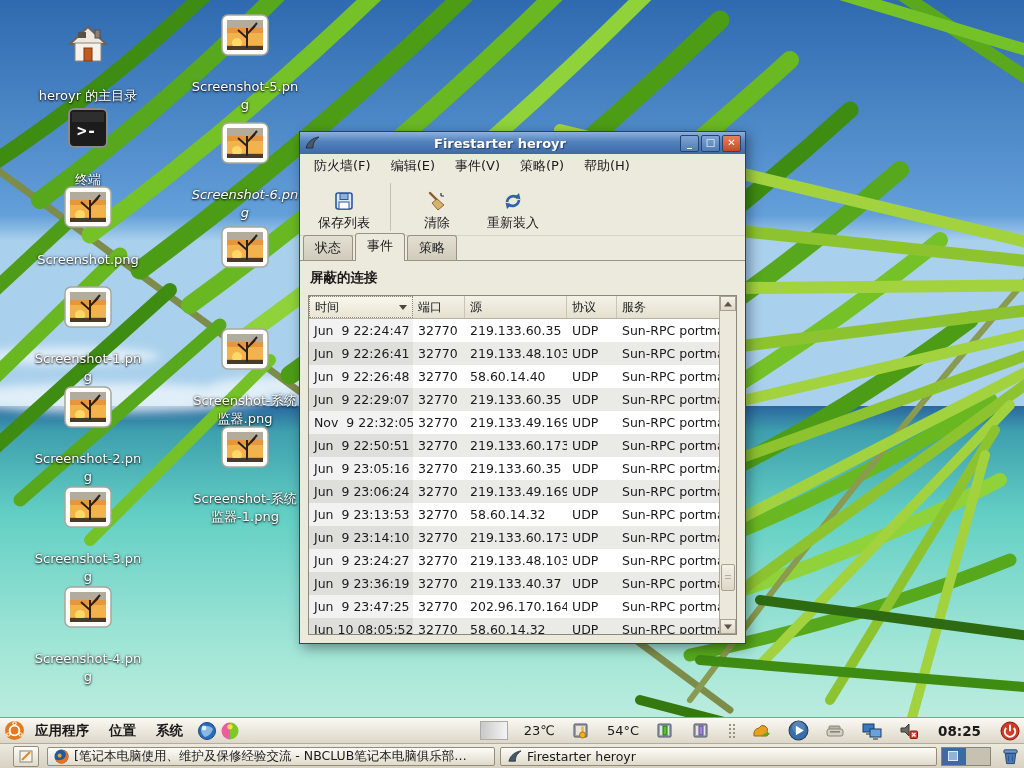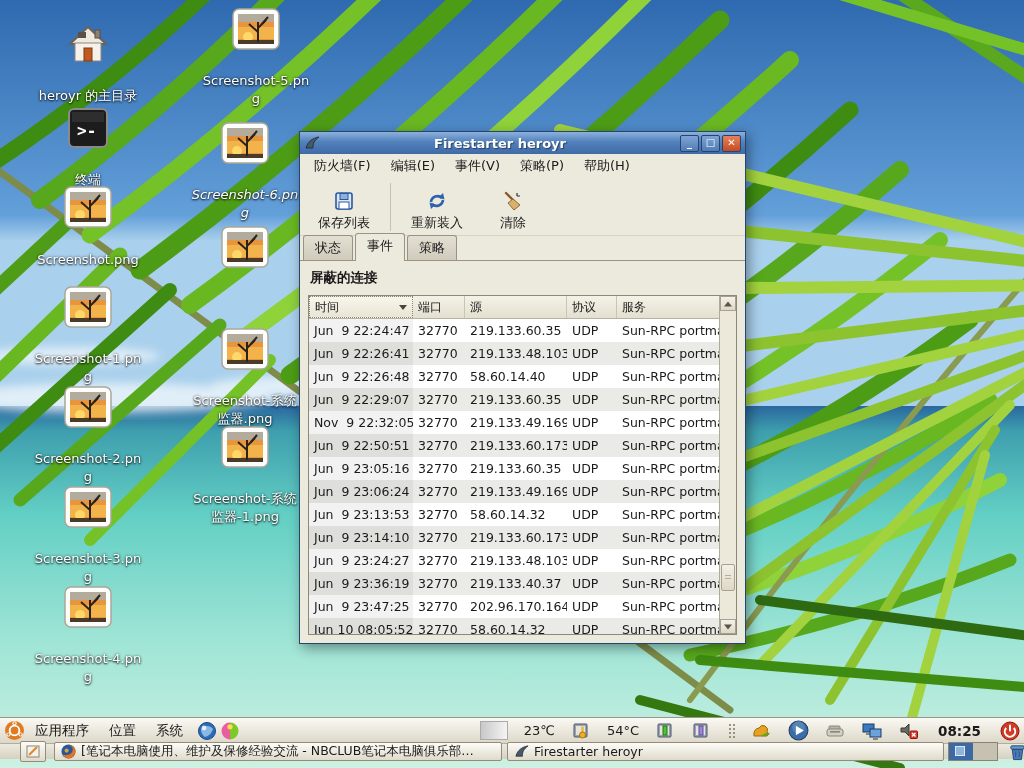--- a/index.html
+++ b/index.html
@@ -58,21 +58,21 @@
   .panel{position:absolute;left:0;top:717px;width:1024px;height:26px;background:linear-gradient(#fbf9f3,#dcd7c8);border-top:1px solid #9c968a;display:flex;align-items:center;padding:0 4px;box-sizing:border-box;}
   .panel-menu{font-size:13.5px;padding:0 10px;white-space:nowrap;}
   .launchers{display:flex;align-items:center;gap:3px;margin-left:4px;}
   .tray{margin-left:auto;display:flex;align-items:center;gap:16px;}
   .tray-text{font-size:13px;white-space:nowrap;}
   .clock{font-size:13.5px;font-weight:bold;margin:0 3px;white-space:nowrap;}
   .gray-applet{width:26px;height:17px;background:linear-gradient(90deg,#c8c8c8,#f4f4f4);border:1px solid #aaa;}
   .drag-handle{width:8px;height:18px;background:radial-gradient(#9a9384 1px,transparent 1.3px) 1px 1px/4px 4px;}
 
   
-  .taskbar{position:absolute;left:0;top:743px;width:1024px;height:16px;background:linear-gradient(#eceadf,#d6d1c1);border-top:1px solid #b3ad9e;display:flex;align-items:center;padding:0 20px;box-sizing:border-box;gap:4px;}
+  .taskbar{position:absolute;left:0;top:743px;width:1024px;height:25px;background:linear-gradient(#eceadf,#d6d1c1);border-top:1px solid #b3ad9e;display:flex;align-items:center;padding:0 13px;box-sizing:border-box;gap:4px;}
   .show-desktop{width:24px;height:19px;flex:none;border:1px solid #948c78;border-radius:2px;background:linear-gradient(#fdfcf8,#dfdaca);display:flex;align-items:center;justify-content:center;}
   .task-btn{height:19px;border:1px solid #948c78;border-radius:2px;background:linear-gradient(#fdfcf8,#dfdaca);display:flex;align-items:center;gap:5px;padding:0 6px;font-size:12.5px;overflow:hidden;white-space:nowrap;box-sizing:border-box;flex:none;}
   .taskbtns div.task-btn:nth-of-type(1){width:448px;}
   .taskbtns div.task-btn:nth-of-type(2){width:437px;}
   .task-label{overflow:hidden;text-overflow:ellipsis;}
   .tb-ic{flex:none;display:flex;}
   .task-btn .fx-ic,.task-btn .fs-ic{display:none;}
   .task-btn.icon-firefox .fx-ic{display:flex;}
   .task-btn.icon-firestarter .fs-ic{display:flex;}
   .workspaces{margin-left:auto;display:flex;border:1px solid #8a8476;height:17px;flex:none;}
@@ -170,21 +170,21 @@
             <rect x="20" y="26" width="8" height="13" fill="#c05a1e" stroke="#7a3a12"></rect>
             <rect x="14" y="10" width="8" height="6" fill="#5a5148"></rect>
           </svg>
         </span>
         
         
         <br>
         <span class="di-label">heroyr 的主目录</span>
       </div>
 
-      <div class="dicon type-image odd" style="left: 190px; top: 8px; margin-left: 11px;">
+      <div class="dicon type-image odd" style="left: 190px; top: 14px;">
         
         
         <span class="di-art img-art">
           <svg viewBox="0 0 48 42" width="48" height="42">
             <rect x="1" y="1" width="46" height="40" rx="6" fill="#fdfdfb" stroke="#aaa69a" stroke-width="1.5"></rect>
             <rect x="6" y="6" width="36" height="30" fill="#b3ac9c"></rect>
             <rect x="6" y="14" width="36" height="22" fill="#e8963e"></rect>
             <rect x="6" y="19" width="36" height="12" fill="#f7c050" opacity=".7"></rect>
             <circle cx="16" cy="29" r="5" fill="#ffd86a"></circle>
             <rect x="6" y="32" width="36" height="4" fill="#4a3a28"></rect>
@@ -446,34 +446,34 @@
         <svg width="22" height="22" viewBox="0 0 22 22">
             <rect x="3" y="3" width="16" height="16" rx="2" fill="#dce8f6" stroke="#2a58a0" stroke-width="1.6"></rect>
             <rect x="7" y="3.5" width="8" height="6" fill="#8fb0d8" stroke="#2a58a0"></rect>
             <rect x="6" y="12" width="10" height="7" fill="#fff" stroke="#2a58a0"></rect>
           </svg>
         <span>保存列表</span>
       </span>
       <span class="tool-sep"></span>
       <span class="tool-btn">
         <svg width="22" height="22" viewBox="0 0 22 22">
+            <path d="M4 3l8 8" stroke="#8a5a2a" stroke-width="2.4" stroke-linecap="round"></path>
+            <polygon points="11,9 18,15 12,20 6,13" fill="#d8b26a" stroke="#8a6a3a"></polygon>
+            <path d="M15 3l0 3M18 6l-3 0" stroke="#333" stroke-width="1.2"></path>
+          </svg>
+        <span>清除</span>
+      </span>
+      <span class="tool-btn">
+        <svg width="22" height="22" viewBox="0 0 22 22">
             <path d="M5 12a6.5 6.5 0 0 1 11-4" stroke="#2f62ad" stroke-width="2.6" fill="none"></path>
             <polygon points="17,3 18.5,9.5 12.5,7.5" fill="#2f62ad"></polygon>
             <path d="M17 10a6.5 6.5 0 0 1-11 4" stroke="#2f62ad" stroke-width="2.6" fill="none"></path>
             <polygon points="5,19 3.5,12.5 9.5,14.5" fill="#2f62ad"></polygon>
           </svg>
         <span>重新装入</span>
-      </span>
-      <span class="tool-btn">
-        <svg width="22" height="22" viewBox="0 0 22 22">
-            <path d="M4 3l8 8" stroke="#8a5a2a" stroke-width="2.4" stroke-linecap="round"></path>
-            <polygon points="11,9 18,15 12,20 6,13" fill="#d8b26a" stroke="#8a6a3a"></polygon>
-            <path d="M15 3l0 3M18 6l-3 0" stroke="#333" stroke-width="1.2"></path>
-          </svg>
-        <span>清除</span>
       </span>
     </div>
     <div class="tabstrip">
 
     <span class="tab">状态</span>
         <span class="tab active odd">事件</span>
         <span class="tab">策略</span>
       </div>
     <div class="tabpanel">
       <div class="section-title">屏蔽的连接</div>
@@ -617,21 +617,21 @@
     <svg width="21" height="21" viewBox="0 0 20 20">
         <circle cx="10" cy="10" r="9" fill="#e07b24"></circle>
         <circle cx="10" cy="10" r="4.6" fill="none" stroke="#fff" stroke-width="1.8"></circle>
         <circle cx="10" cy="3.2" r="2" fill="#fff"></circle>
         <circle cx="4.2" cy="13.8" r="2" fill="#fff"></circle>
         <circle cx="15.8" cy="13.8" r="2" fill="#fff"></circle>
         <circle cx="10" cy="3.2" r="1.1" fill="#e07b24"></circle>
         <circle cx="4.2" cy="13.8" r="1.1" fill="#e07b24"></circle>
         <circle cx="15.8" cy="13.8" r="1.1" fill="#e07b24"></circle>
       </svg>
-    <span style="display:flex;align-items:center;">
+    <span style="display:flex;align-items:center;font-weight:bold;">
 
     <span class="panel-menu">应用程序</span>
         <span class="panel-menu odd">位置</span>
         <span class="panel-menu">系统</span>
       </span>
     <span class="launchers">
       <svg width="20" height="20" viewBox="0 0 20 20">
           <circle cx="10" cy="10" r="8.5" fill="#2b6cb8" stroke="#1a4a86"></circle>
           <path d="M4 8c3-4 9-4 12 0-2 5-4 7-8 8-3-2-4-5-4-8z" fill="#9cc4ec" opacity=".85"></path>
           <circle cx="7" cy="7" r="2.4" fill="#fff" opacity=".8"></circle>

